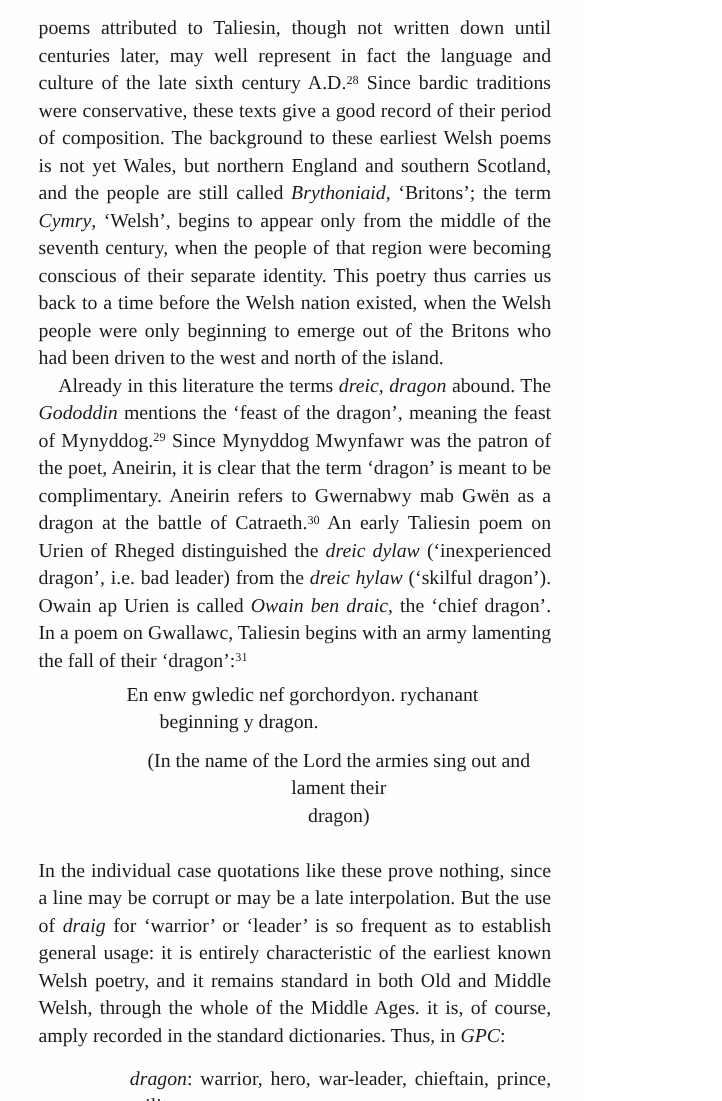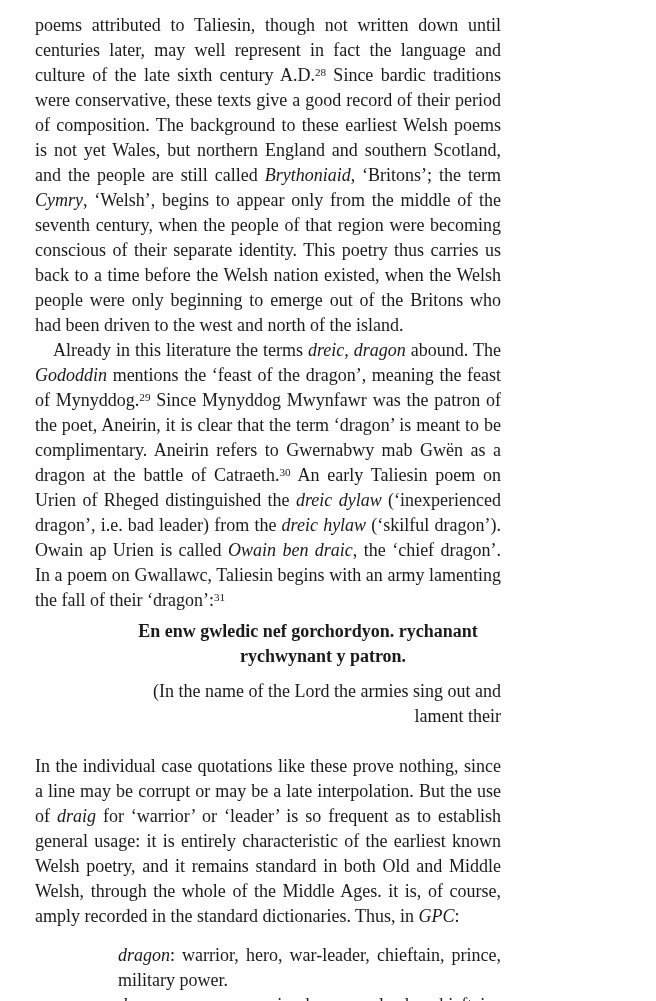--- a/index.html
+++ b/index.html
@@ -19,43 +19,44 @@
   }
   p { margin: 0; }
   .indent { text-indent: 18px; }
   sup.fn {
     font-size: 0.62em;
     line-height: 0;
     vertical-align: baseline;
     position: relative;
     top: -0.45em;
   }
-  .verse  { margin: 6px 0 0 80px;  text-align: center; font-weight: bold; }
+  .verse  { margin: 6px 0 0 80px;  text-align: left; }
   .verse .l2 { margin-left: 30px; }
-  .translation { margin: 10px 0 0 80px; text-align: right; }
+  .translation { margin: 10px 0 0 80px; text-align: center; }
   .para-usage { margin-top: 25px; font-family: Liberation Serif, serif; }
   .defs { margin: 14px 0 0 83px; }
   .defs p { text-align: justify; }
 </style>
 </head>
 <body>
 
 <div class="page">
 
   <p><span>poems attributed to Taliesin, though not written down until centuries later, may well represent in fact the language and culture of the late sixth century A.D.</span><sup class="fn">28</sup><span> Since bardic traditions were conservative, these texts give a good record of their period of composition. The background to these earliest Welsh poems is not yet Wales, but northern England and southern Scotland, and the people are still called </span><i>Brythoniaid</i><span>, ‘Britons’; the term </span><i>Cymry</i><span>, ‘Welsh’, begins to appear only from the middle of the seventh century, when the people of that region were becoming conscious of their separate identity. This poetry thus carries us back to a time before the Welsh nation existed, when the Welsh people were only beginning to emerge out of the Britons who had been driven to the west and north of the island.</span></p>
 
   <p class="indent"><span>Already in this literature the terms </span><i>dreic, dragon</i><span> abound. The </span><i>Gododdin</i><span> mentions the ‘feast of the dragon’, meaning the feast of Mynyddog.</span><sup class="fn">29</sup><span> Since Mynyddog Mwynfawr was the patron of the poet, Aneirin, it is clear that the term ‘dragon’ is meant to be complimentary. Aneirin refers to Gwernabwy mab Gwën as a dragon at the battle of Catraeth.</span><sup class="fn">30</sup><span> An early Taliesin poem on Urien of Rheged distinguished the </span><i>dreic dylaw</i><span> (‘inexperienced dragon’, i.e. bad leader) from the </span><i>dreic hylaw</i><span> (‘skilful dragon’). Owain ap Urien is called </span><i>Owain ben draic</i><span>, the ‘chief dragon’. In a poem on Gwallawc, Taliesin begins with an army lamenting the fall of their ‘dragon’:</span><sup class="fn">31</sup></p>
 
   <div class="verse">
     <div class="l1">En enw gwledic nef gorchordyon. rychanant</div>
-    <div class="l2">rychwynant y patron.</div>
+    <div class="l2">beginning y dragon.</div>
   </div>
 
   <div class="translation">
     <div>(In the name of the Lord the armies sing out and lament their</div>
+    <div>dragon)</div>
   </div>
 
   <p class="para-usage"><span>In the individual case quotations like these prove nothing, since a line may be corrupt or may be a late interpolation. But the use of </span><i>draig</i><span> for ‘warrior’ or ‘leader’ is so frequent as to establish general usage: it is entirely characteristic of the earliest known Welsh poetry, and it remains standard in both Old and Middle Welsh, through the whole of the Middle Ages. it is, of course, amply recorded in the standard dictionaries. Thus, in </span><i>GPC</i><span>:</span></p>
 
   <div class="defs">
     <p><i>dragon</i><span>: warrior, hero, war-leader, chieftain, prince, military power.</span></p>
     <p><i>dragwn</i><span>: emerge, warrior, hero, war-leader, chieftain.</span></p>
   </div>
 
 </div>

